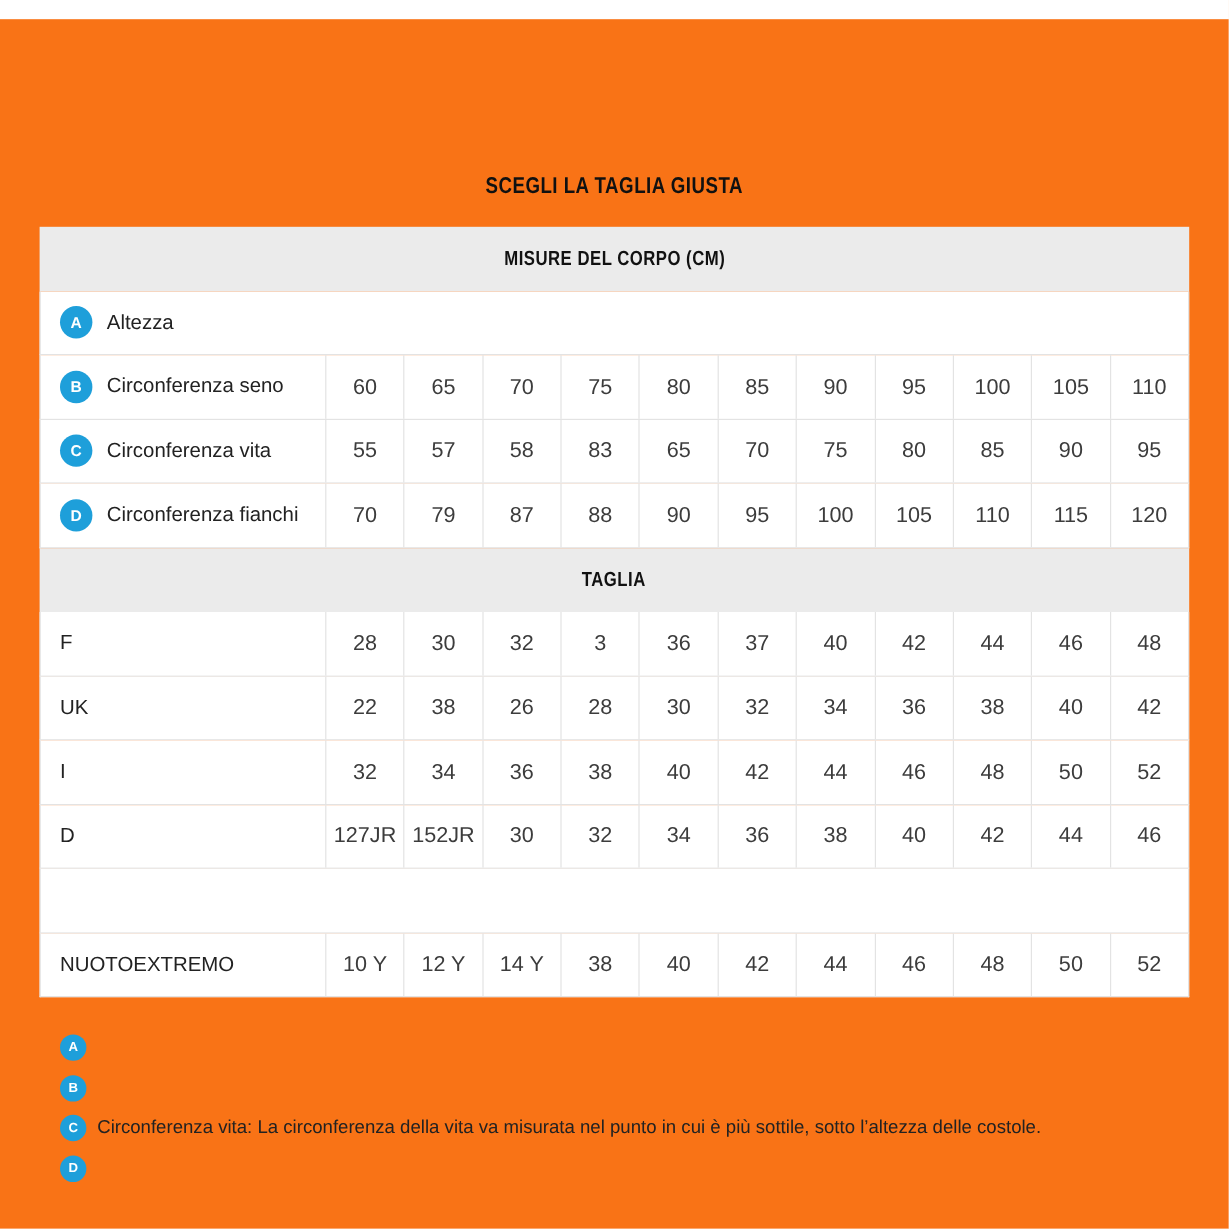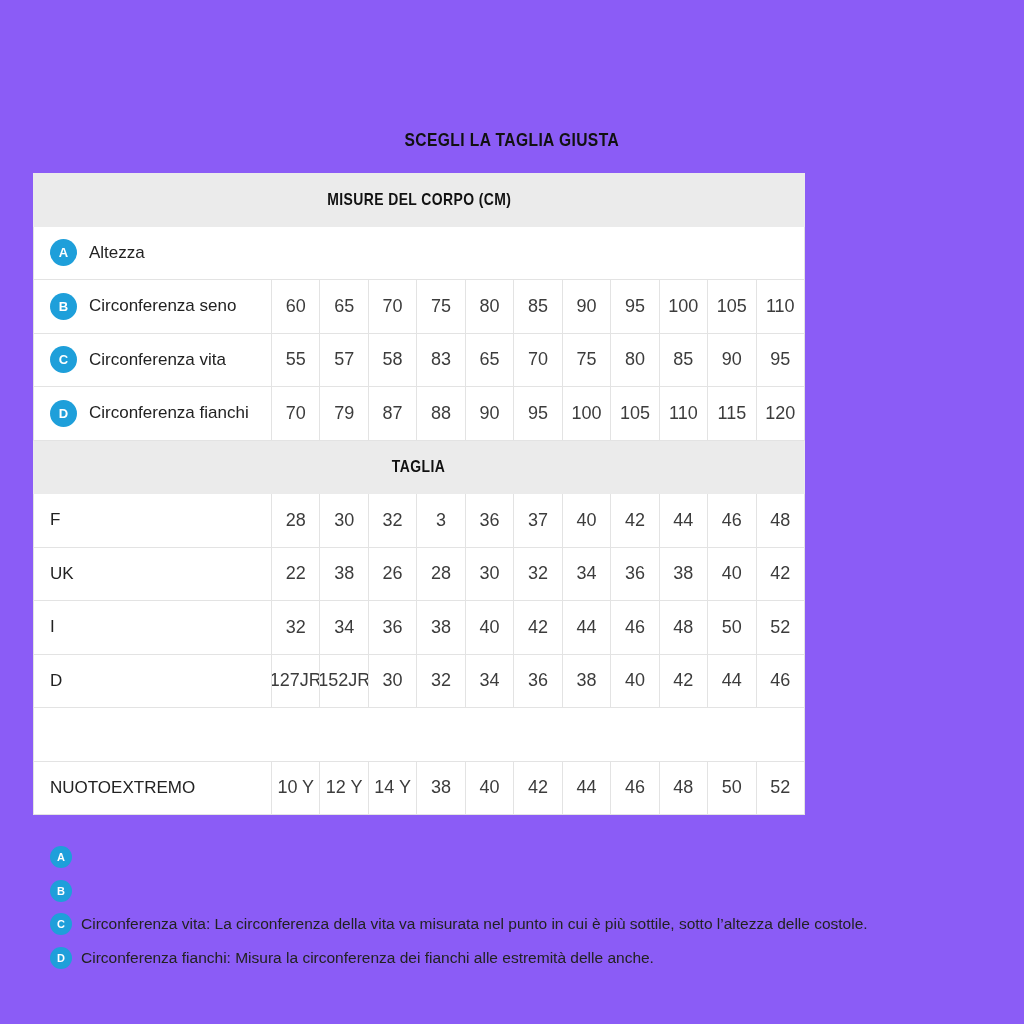--- a/index.html
+++ b/index.html
@@ -3,32 +3,32 @@
 <meta charset="utf-8">
 <style>
   * { margin: 0; padding: 0; box-sizing: border-box; }
   html, body { background: #ffffff; }
   body {
     width: 1024px; height: 1024px;
     font-family: "Liberation Sans", sans-serif;
     color: #1a1a1a;
     position: relative;
   }
-  .page { position: absolute; inset: 0; background: #8b5cf6; }
+  .page { position: absolute; inset: 0; background: #f97316; margin-top: 16px; }
 
   .page-title {
     position: absolute; top: 129px; left: 0; width: 100%;
     text-align: center;
     font-size: 19px; font-weight: bold; color: #111;
     letter-spacing: 0.5px;
   }
   .condensed { display: inline-block; transform: scaleX(0.82); transform-origin: center; white-space: nowrap; }
 
   .size-table {
-    position: absolute; left: 33px; top: 173px; width: 772px;
+    position: absolute; left: 33px; top: 173px; width: 958px;
   }
   .band {
     height: 53.5px;
     background: var(--band-gray, #EBEBEB);
     display: flex; align-items: center; justify-content: center;
     font-size: 17px; font-weight: bold; color: #111;
     letter-spacing: 0.5px;
   }
   .t-row {
     display: flex; height: 53.5px;
@@ -363,17 +363,16 @@
         <span class="badge badge-sm">B</span>
       </div>
 
       <div class="note">
         <span class="badge badge-sm">C</span>
         <span>Circonferenza vita: La circonferenza della vita va misurata nel punto in cui è più sottile, sotto l’altezza delle costole.</span>
       </div>
 
       <div class="note">
         <span class="badge badge-sm">D</span>
-        <span>Circonferenza fianchi: Misura la circonferenza dei fianchi alle estremità delle anche.</span>
       </div>
     </div>
 
 </div>
 
 </body></html>

